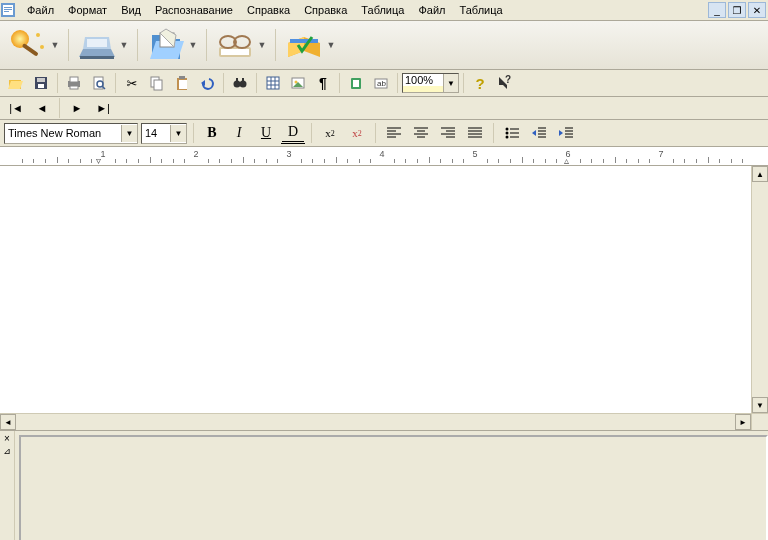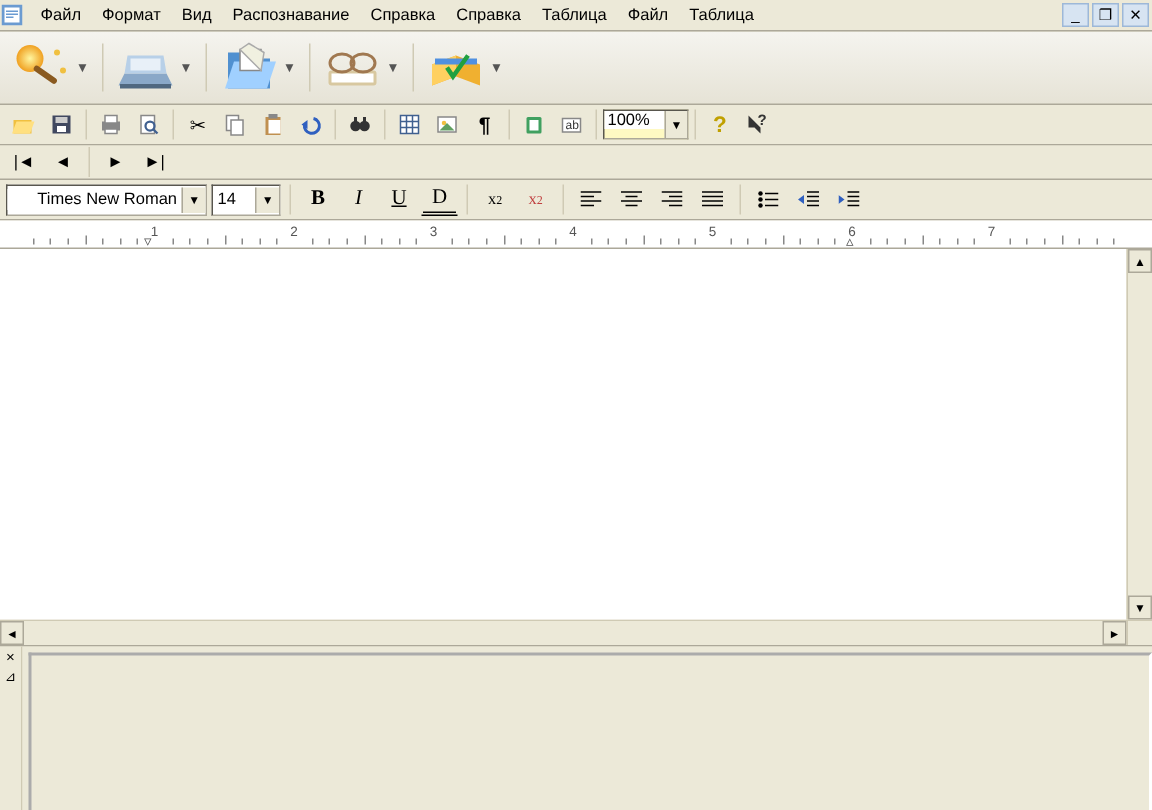--- a/index.html
+++ b/index.html
@@ -292,21 +292,21 @@
   <div class="tbtn">
       <span>►</span>
     </div>
   <div class="tbtn">
       <span>►|</span>
     </div>
 </div>
 
 <div class="fmtbar">
   <div class="combo">
-    <input style="width: 110px; text-align: right;" value="Times New Roman">
+    <input style="width: 110px;" value="Times New Roman">
     <div class="cbtn">▼</div>
   </div>
   <div class="combo">
     <input style="width: 22px;" value="14">
     <div class="cbtn">▼</div>
   </div>
   <div class="vsep"></div>
   <div class="fbtn" style="font-weight:700">B</div>
   <div class="fbtn" style="font-style:italic">I</div>
   <div class="fbtn" style="text-decoration:underline">U</div>

